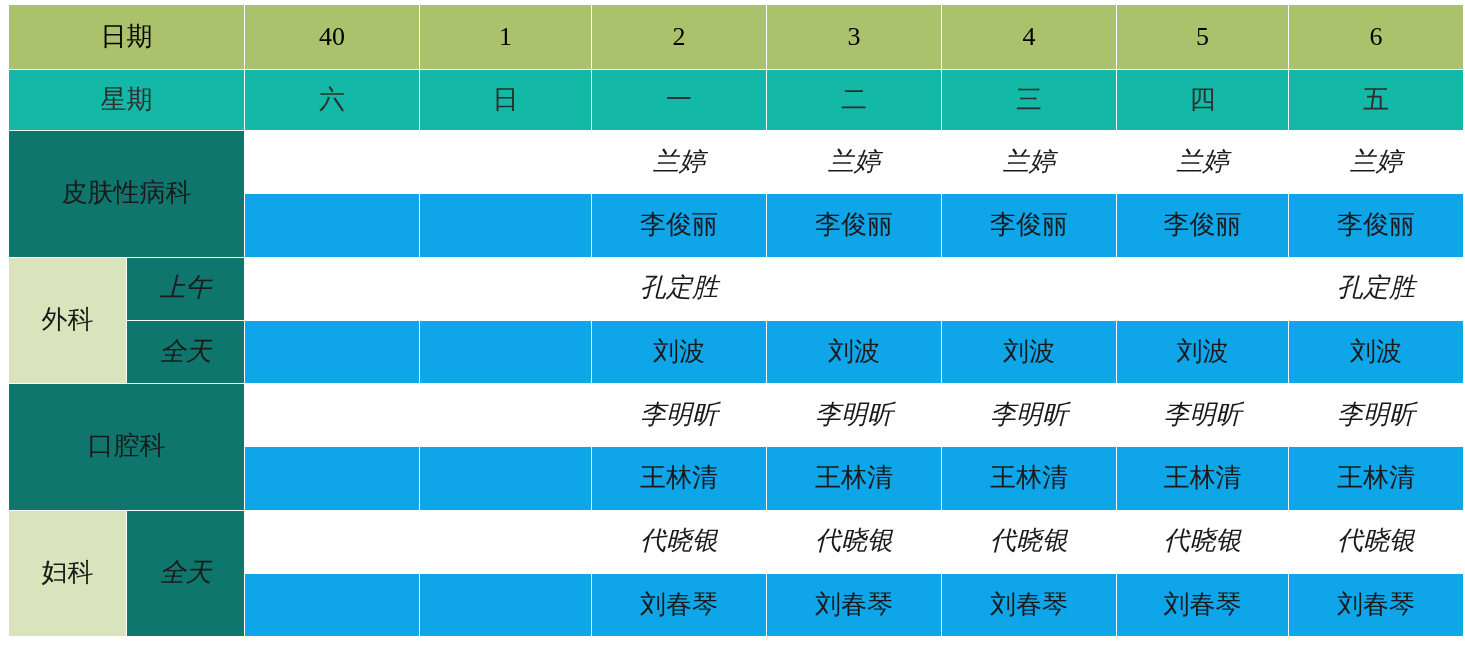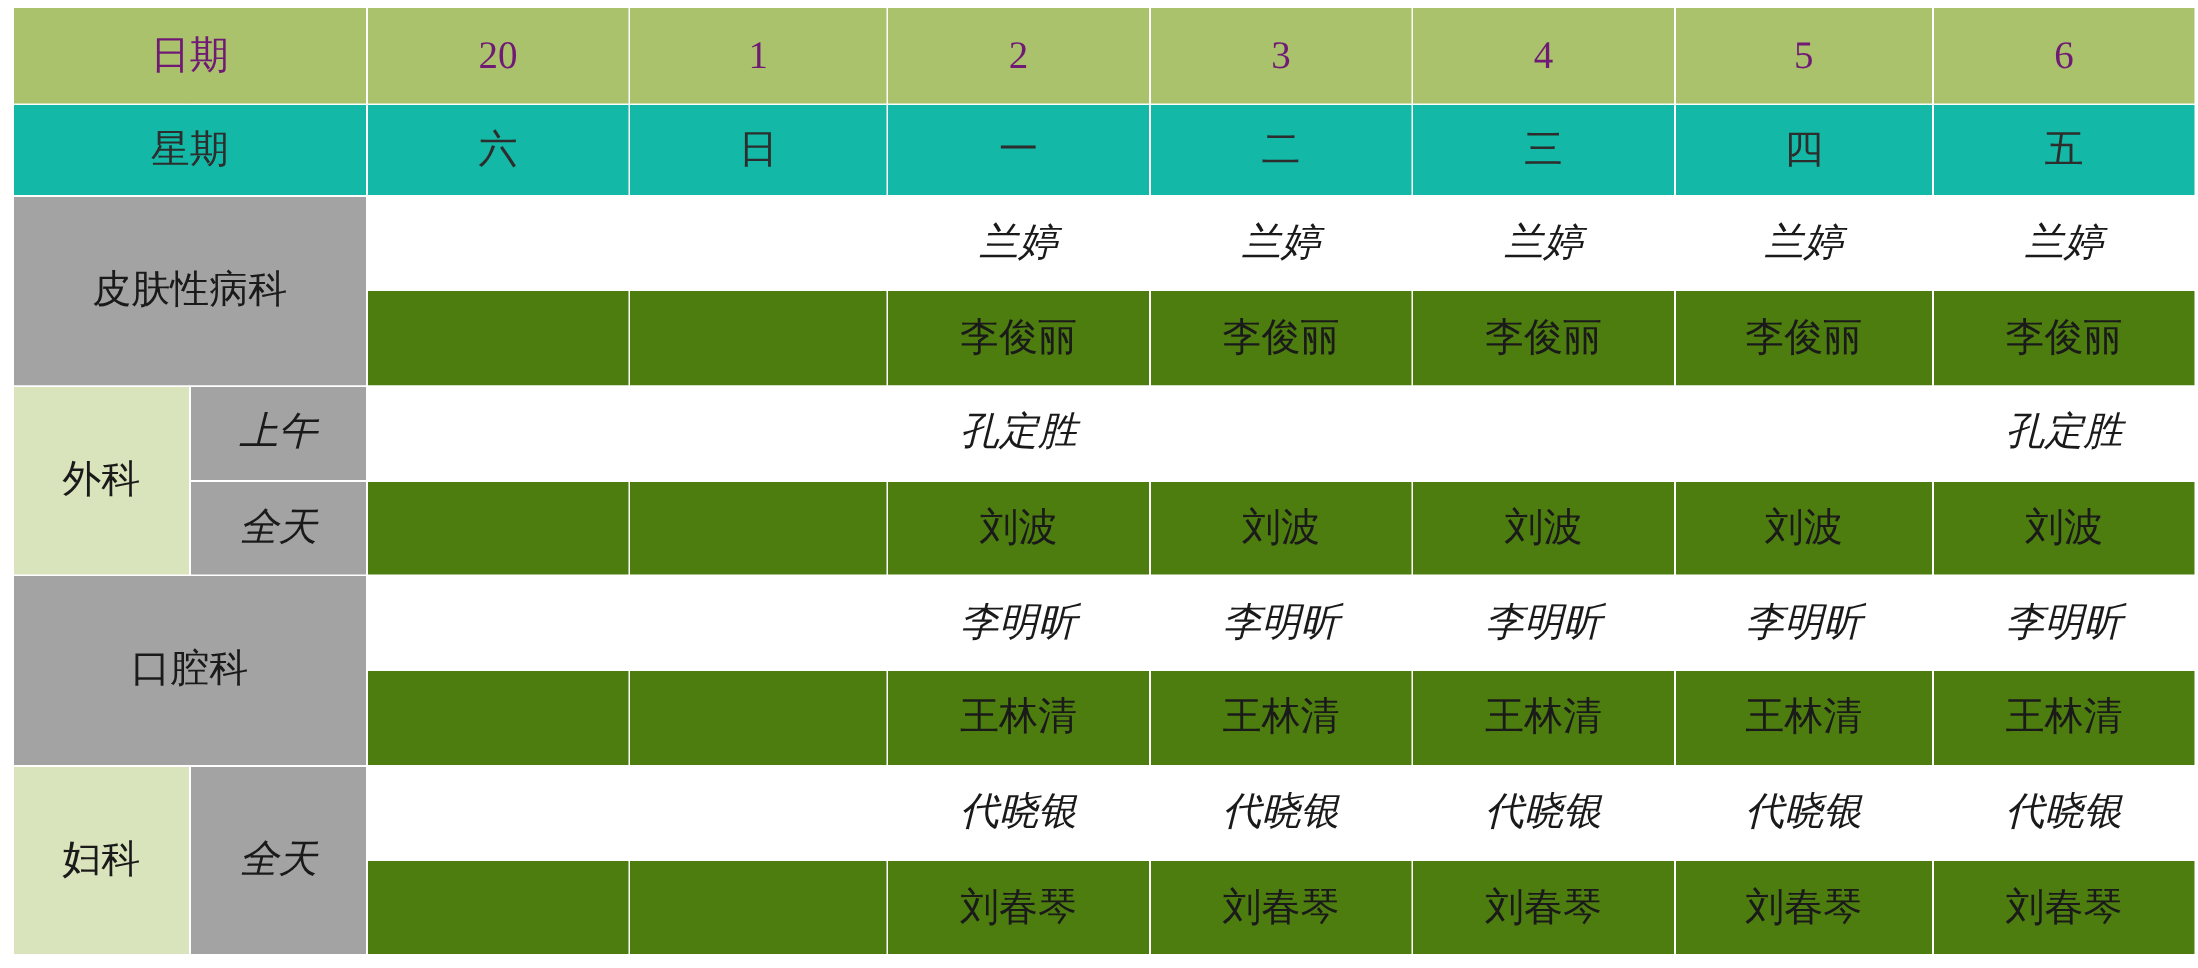--- a/index.html
+++ b/index.html
@@ -32,42 +32,42 @@
     vertical-align: middle;
     font-size: 26px;
     line-height: 1.1;
     padding: 2px 4px;
     overflow: hidden;
     white-space: nowrap;
   }
   
   .hdr-date td {
     background: #a9c26b;
-    color: #701a75;
+    color: #000000;
     height: 60px;
     font-size: 27px;
     border-color: #ffffff;
   }
   
   .hdr-week td {
     background: #14b8a6;
     color: #2d2d2d;
     height: 56px;
     font-size: 27px;
   }
   
   td.cell-light {
     background: #ffffff;
     font-style: italic;
   }
   td.cell-tint {
-    background: #4d7c0f;
+    background: #0ea5e9;
   }
   td.label-white {
-    background: #a3a3a3;
+    background: #0f766e;
   }
   td.label-tint {
     background: #d9e4bc;
     font-family: Liberation Serif, serif;
   }
   td.dept {
     font-size: 27px;
   }
   td.shift {
     font-size: 27px;
@@ -87,21 +87,21 @@
       <col style="width:172px">
       <col style="width:175px">
       <col style="width:175px">
       <col style="width:175px">
       <col style="width:172px">
       <col style="width:175px">
     </colgroup>
     <tbody>
       <tr class="hdr-date">
         <td colspan="2">日期</td>
-        <td>20</td>
+        <td>40</td>
         <td>1</td>
         <td>2</td>
         <td>3</td>
         <td>4</td>
         <td>5</td>
         <td>6</td>
       </tr>
       <tr class="hdr-week">
         <td colspan="2">星期</td>
         <td>六</td>

